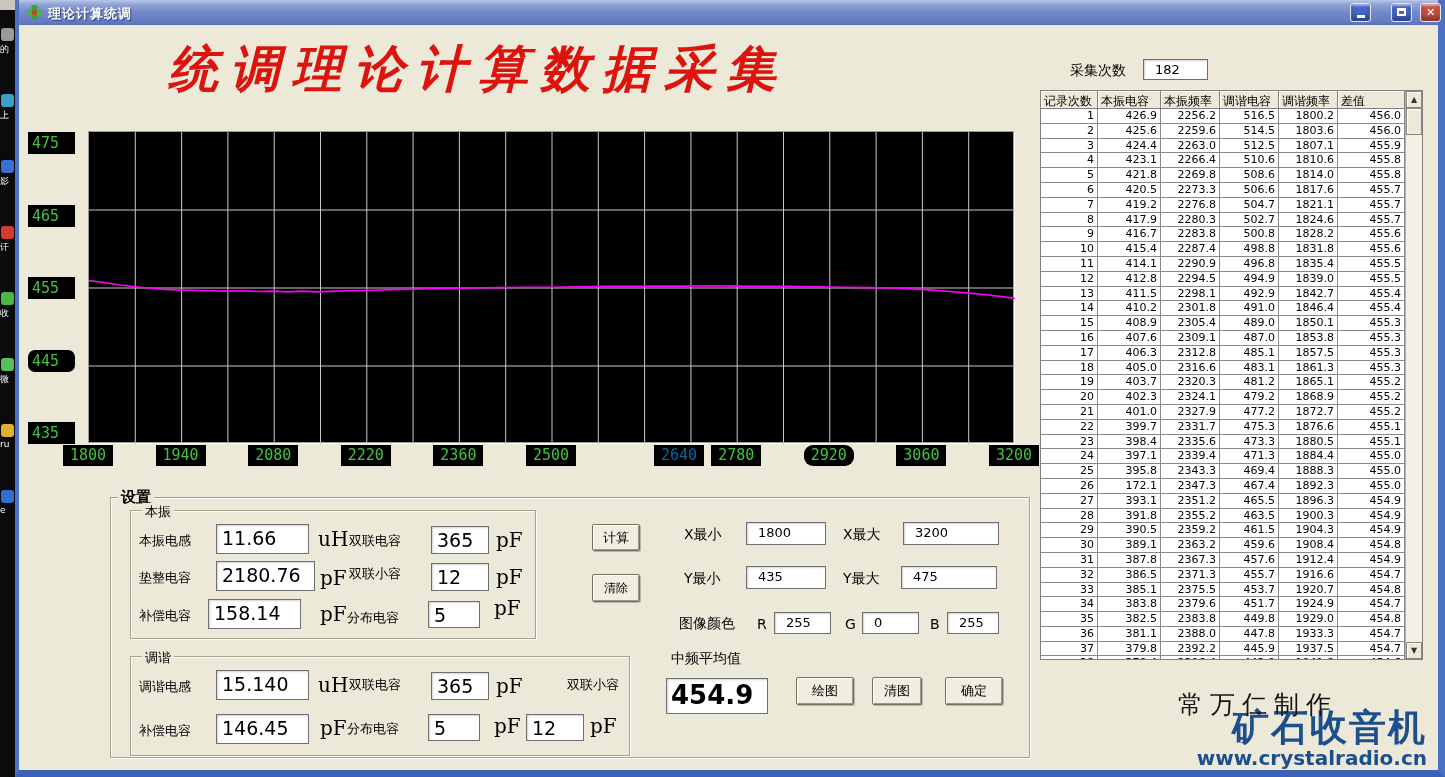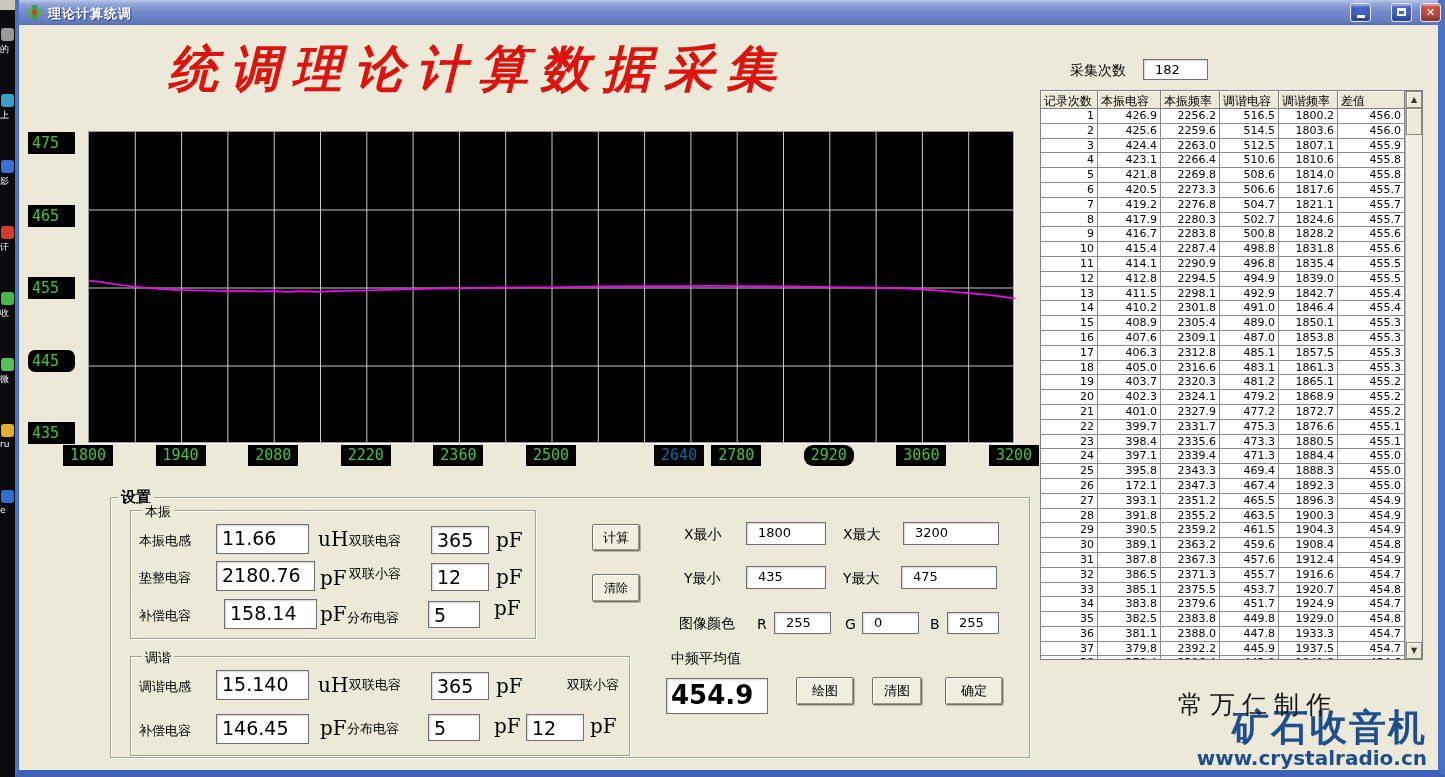--- a/index.html
+++ b/index.html
@@ -513,21 +513,21 @@
   <span class="abs unit" style="left:496px; top:528px;">pF</span>
 
   <span class="abs lbl" style="left:139px; top:569px;">垫整电容</span>
   <div class="abs input in-big" style="left:216px; top:561px; width:99px; height:30px;">2180.76</div>
   <span class="abs unit" style="left:320px; top:566px;">pF</span>
   <span class="abs lbl" style="left:349px; top:565px;">双联小容</span>
   <div class="abs input in-big" style="left:431px; top:563px; width:58px; height:28px;">12</div>
   <span class="abs unit" style="left:496px; top:565px;">pF</span>
 
   <span class="abs lbl" style="left:139px; top:607px;">补偿电容</span>
-  <div class="abs input in-big" style="left:224px; top:599px; width:93px; height:30px;">158.14</div>
+  <div class="abs input in-big" style="left:208px; top:599px; width:93px; height:30px;">158.14</div>
   <span class="abs unit" style="left:320px; top:602px;">pF</span>
   <span class="abs lbl" style="left:347px; top:609px;">分布电容</span>
   <div class="abs input in-big" style="left:428px; top:601px; width:52px; height:27px;">5</div>
   <span class="abs unit" style="left:494px; top:596px;">pF</span>
 
   <div class="abs groupbox" style="left:130px; top:656px; width:500px; height:100px;"></div>
   <span class="abs group-label" style="left:142px; top:649px;">调谐</span>
 
   <span class="abs lbl" style="left:139px; top:678px;">调谐电感</span>
   <div class="abs input in-big" style="left:216px; top:670px; width:93px; height:30px;">15.140</div>

